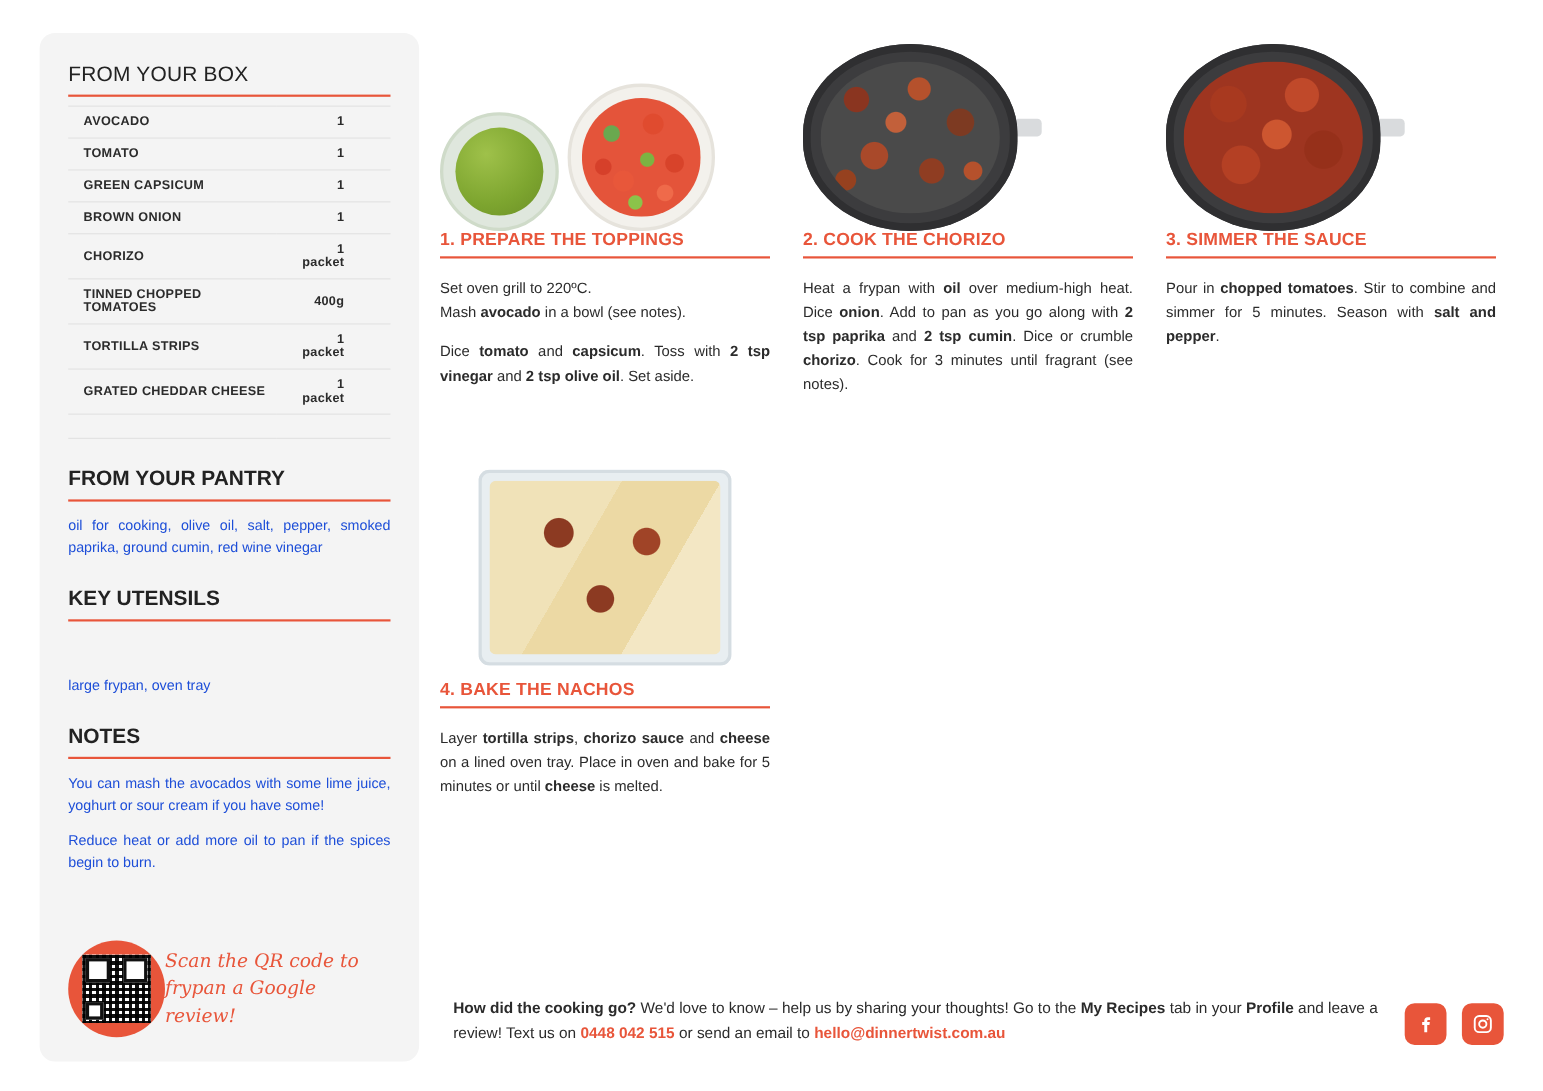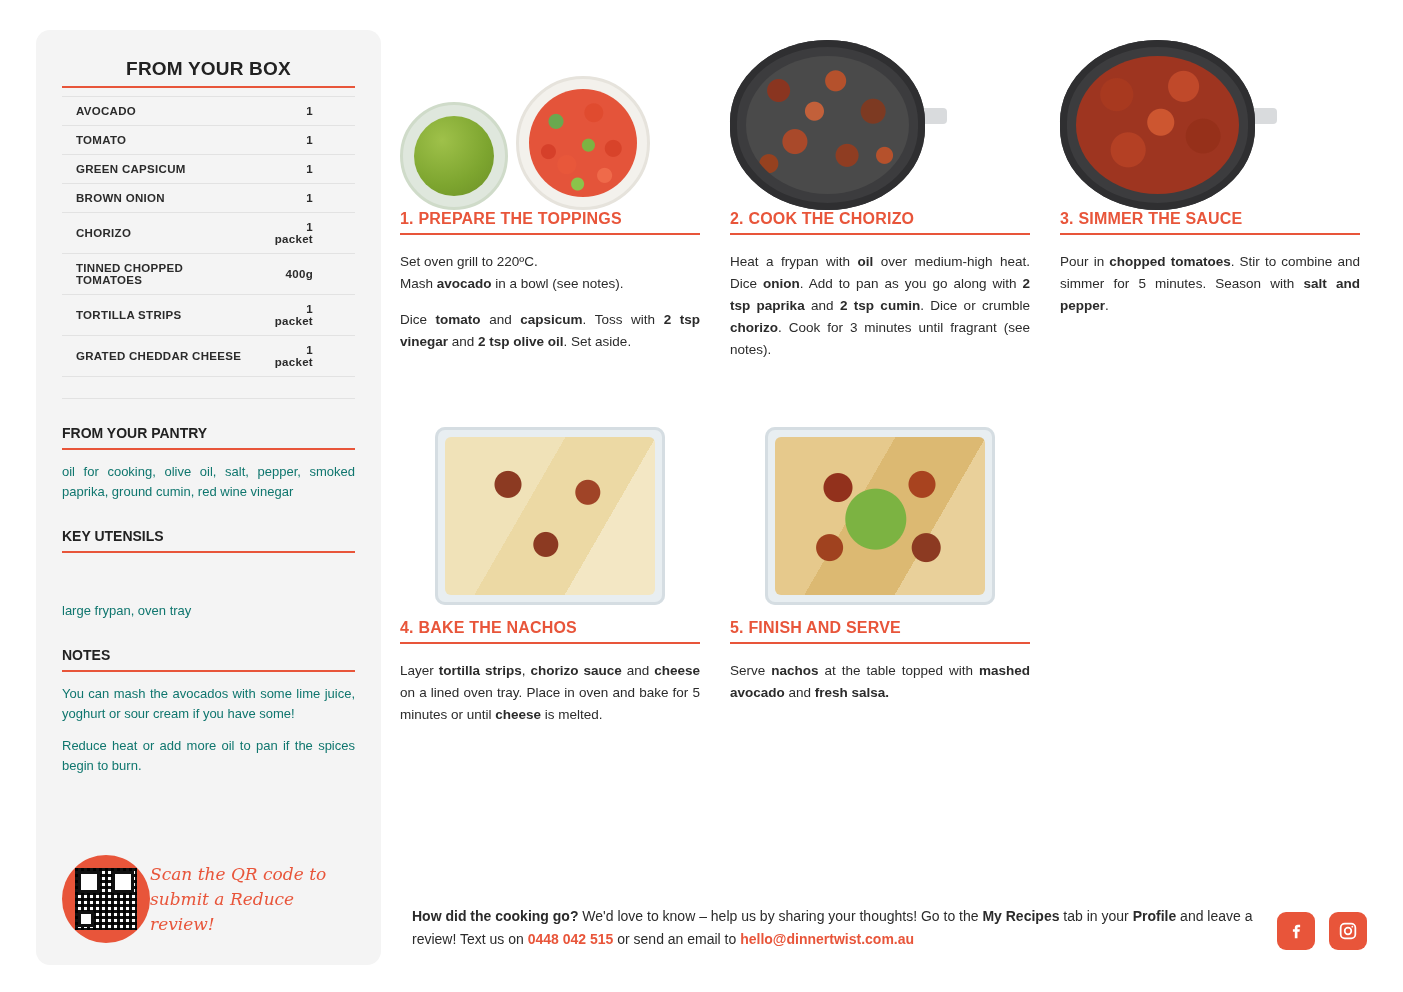--- a/index.html
+++ b/index.html
@@ -18,25 +18,24 @@
   .sidebar {
     position: absolute;
     left: 36px; top: 30px;
     width: 345px; height: 935px;
     background: #f4f4f4;
     border-radius: 14px;
     padding: 28px 26px 0 26px;
   }
   .sec-title {
     font-size: 19px;
-    font-weight: bold;
+    font-weight: normal;
     letter-spacing: 0.2px;
     color: #222;
     margin: 0 0 6px 0;
-    text-align: center;
   }
   .rule-red { height: 2px; background: #e8553a; width: 100%; }
 
   table.box-table {
     width: 100%;
     border-collapse: collapse;
     margin-top: 8px;
   }
   table.box-table td {
     border-bottom: 1px solid #e2e2e2;
@@ -51,24 +50,24 @@
     text-align: right;
     padding-right: 42px;
     font-weight: bold;
     text-transform: none;
   }
   table.box-table tr.empty td { height: 22px; border-bottom: 1px solid #e2e2e2;}
   table.box-table tr:first-child td { border-top: 1px solid #e2e2e2; }
 
   .block { margin-top: 26px; }
   .block h3 {
-    font-size: 14px; font-weight: bold; margin: 0 0 7px 0; color: #222;
+    font-size: 19px; font-weight: bold; margin: 0 0 7px 0; color: #222;
   }
   .block p {
-    font-size: 13px; line-height: 20px; color: #0f766e;
+    font-size: 13px; line-height: 20px; color: #1d4ed8;
     margin: 12px 0 0 0; text-align: justify;
   }
   .block p.tight { text-align: left; margin-top: 48px; }
 
   
   .qr-wrap {
     position: absolute; left: 26px; bottom: 22px;
     display: flex; align-items: center; 
   }
   .qr-circle {
@@ -294,21 +293,21 @@
     </div>
 
     <div class="qr-wrap">
       <div class="qr-circle">
         <div class="qr-code">
             <div class="qr-inner-bl"></div>
           </div>
       </div>
       <div class="qr-text">
         <span>Scan the QR code to</span><br>
-        <span>submit a Reduce review!</span>
+        <span>frypan a Google review!</span>
       </div>
     </div>
   </div>
 
   <div class="main">
 
     <div class="steps-row">
 
       <div class="step">
         <div class="imgbox">
@@ -365,32 +364,20 @@
             <div class="tray-inner nachos-raw"></div>
           </div>
         </div>
         <div class="step-title" style="margin-top:14px;">4. BAKE THE NACHOS</div>
         <div class="step-rule"></div>
         <div class="step-body">
             <p><span>Layer </span><b>tortilla strips</b><span>, </span><b>chorizo sauce</b><span> and </span><b>cheese</b><span> on a lined oven tray. Place in oven and bake for 5 minutes or until </span><b>cheese</b><span> is melted.</span></p>
           </div>
       </div>
 
-      <div class="step">
-        <div class="imgbox" style="justify-content:center;">
-          <div class="tray">
-            <div class="tray-inner nachos-done"></div>
-          </div>
-        </div>
-        <div class="step-title" style="margin-top:14px;">5. FINISH AND SERVE</div>
-        <div class="step-rule"></div>
-        <div class="step-body">
-            <p><span>Serve </span><b>nachos</b><span> at the table topped with </span><b>mashed avocado</b><span> and </span><b>fresh salsa.</b></p>
-          </div>
-      </div>
 
       <div class="step"></div>
     </div>
   </div>
 
   <div class="footer">
     <b>How did the cooking go?</b><span> We'd love to know – help us by sharing your thoughts! Go to the </span><b>My Recipes</b><span> tab in your </span><b>Profile</b><span> and leave a review! Text us on </span><span class="accent">0448 042 515</span><span> or send an email to </span><span class="accent">hello@dinnertwist.com.au</span>
   </div>
 
   <div class="social">

